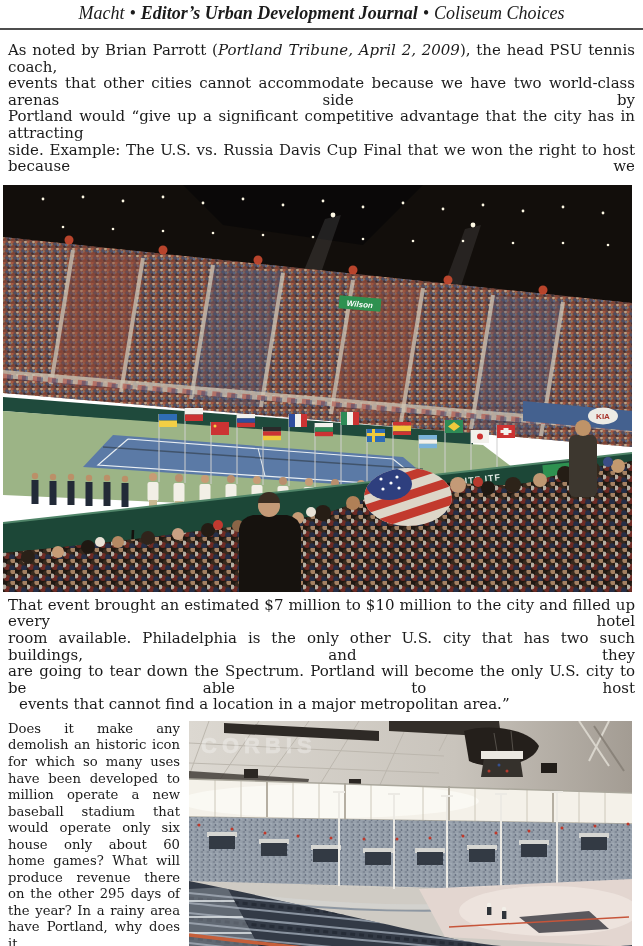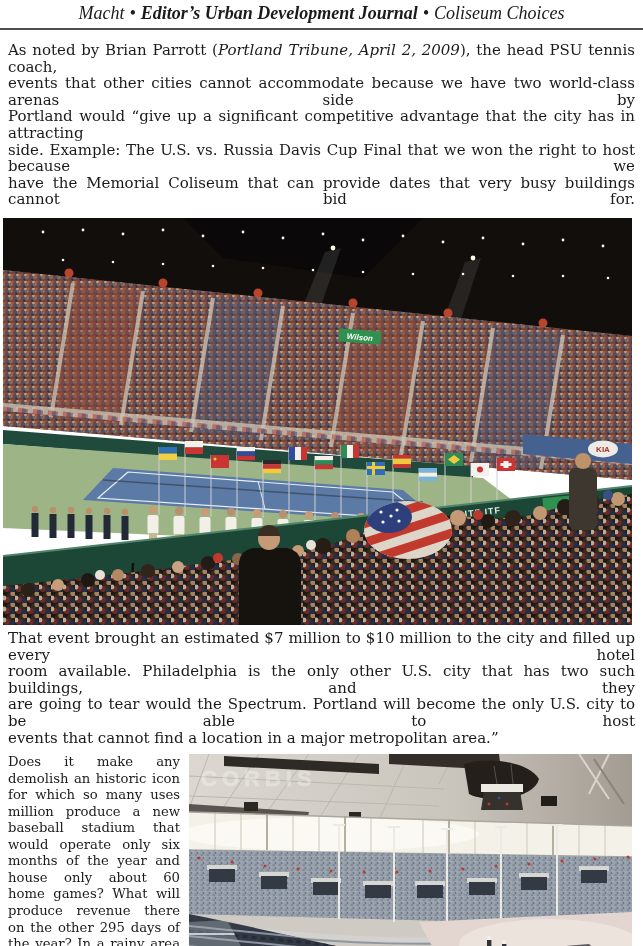--- a/index.html
+++ b/index.html
@@ -7,21 +7,21 @@
         overflow:hidden;font-family:"DejaVu Serif",serif;color:#1b1b1b;}
   
   .hdr{margin:5px 8px 0;text-align:center;font-family:"Liberation Serif",serif;
        font-style:italic;font-size:18px;line-height:17px;white-space:nowrap;}
   .hdr .bold{font-weight:bold;}
   .sep{margin:0 5px;}
   .rule{border:none;border-top:2px solid #4e4e4e;margin:6px 0 0 0;}
   
   .para{margin:12px 8px 0;font-size:15px;line-height:16.6px;}
   .tl{text-align:justify;text-align-last:justify;}
-  .tl.last{text-align-last:left;}
+  .tl.last{text-align-last:left;margin-left:11px;}
   .photo{display:block;}
   .photo1{margin:10px 0 0 3px;}
   .para2{margin-top:5px;}
   .bottom-row{display:flex;margin:8px 8px 0 8px;gap:9px;align-items:flex-start;}
   .colL{width:172px;font-size:13.2px;line-height:16.55px;flex:0 0 auto;}
 </style>
 </head>
 <body>
 
 <div class="page">
@@ -29,21 +29,20 @@
   <div class="hdr">
     <span>Macht</span><span class="sep">•</span><span class="bold">Editor’s Urban Development Journal</span><span class="sep">•</span><span>Coliseum Choices</span>
   </div>
   <hr class="rule">
 
   <div class="para">
       <div class="tl">As noted by Brian Parrott (<i>Portland Tribune, April 2, 2009</i>), the head PSU tennis coach,</div>
       <div class="tl">events that other cities cannot accommodate because we have two world-class arenas side by</div>
       <div class="tl">Portland would “give up a significant competitive advantage that the city has in attracting</div>
       <div class="tl">side. Example: The U.S. vs. Russia Davis Cup Final that we won the right to host because we</div>
-      <div class="tl">have the Memorial Coliseum that can provide dates that very busy buildings cannot bid for.</div>
     </div>
 
   <svg class="photo photo1" width="629" height="407" viewBox="0 0 629 407" preserveAspectRatio="none">
     <defs>
       <linearGradient id="ceilg" x1="0" y1="0" x2="0" y2="1">
         <stop offset="0" stop-color="#201812"></stop>
           <stop offset="1" stop-color="#0b0908"></stop>
       </linearGradient>
       <pattern id="p1" width="8" height="7" patternUnits="userSpaceOnUse">
         <circle cx="1" cy="1" r="1.6" fill="#b05a42"></circle>
@@ -370,33 +369,33 @@
             <circle cx="394" cy="292" r="1.6" fill="#ffffff"></circle>
           <circle cx="396" cy="303" r="1.6" fill="#ffffff"></circle>
         </g>
       </g>
     </g>
   </svg>
 
   <div class="para para2">
       <div class="tl">That event brought an estimated $7 million to $10 million to the city and filled up every hotel</div>
       <div class="tl">room available. Philadelphia is the only other U.S. city that has two such buildings, and they</div>
-      <div class="tl">are going to tear would the Spectrum. Portland will become the only U.S. city to be able to host</div>
+      <div class="tl">are going to tear down the Spectrum. Portland will become the only U.S. city to be able to host</div>
       <div class="tl last">events that cannot find a location in a major metropolitan area.”</div>
     </div>
 
   <div class="bottom-row">
     <div class="colL">
         <div class="tl">Does it make any</div>
         <div class="tl">demolish an historic icon</div>
         <div class="tl">for which so many uses</div>
-        <div class="tl">million produce a new</div>
+        <div class="tl">have been developed to</div>
+        <div class="tl">million operate a new</div>
         <div class="tl">baseball stadium that</div>
         <div class="tl">would operate only six</div>
-        <div class="tl">months of the year and</div>
         <div class="tl">house only about 60</div>
         <div class="tl">home games? What will</div>
         <div class="tl">produce revenue there</div>
         <div class="tl">on the other 295 days of</div>
         <div class="tl">the year? In a rainy area</div>
         <div class="tl">have Portland, why does it</div>
         <div class="tl">make sense to demolish</div>
       </div>
 
     <svg class="photo photo2" width="443" height="297" viewBox="0 0 443 297" preserveAspectRatio="none">

